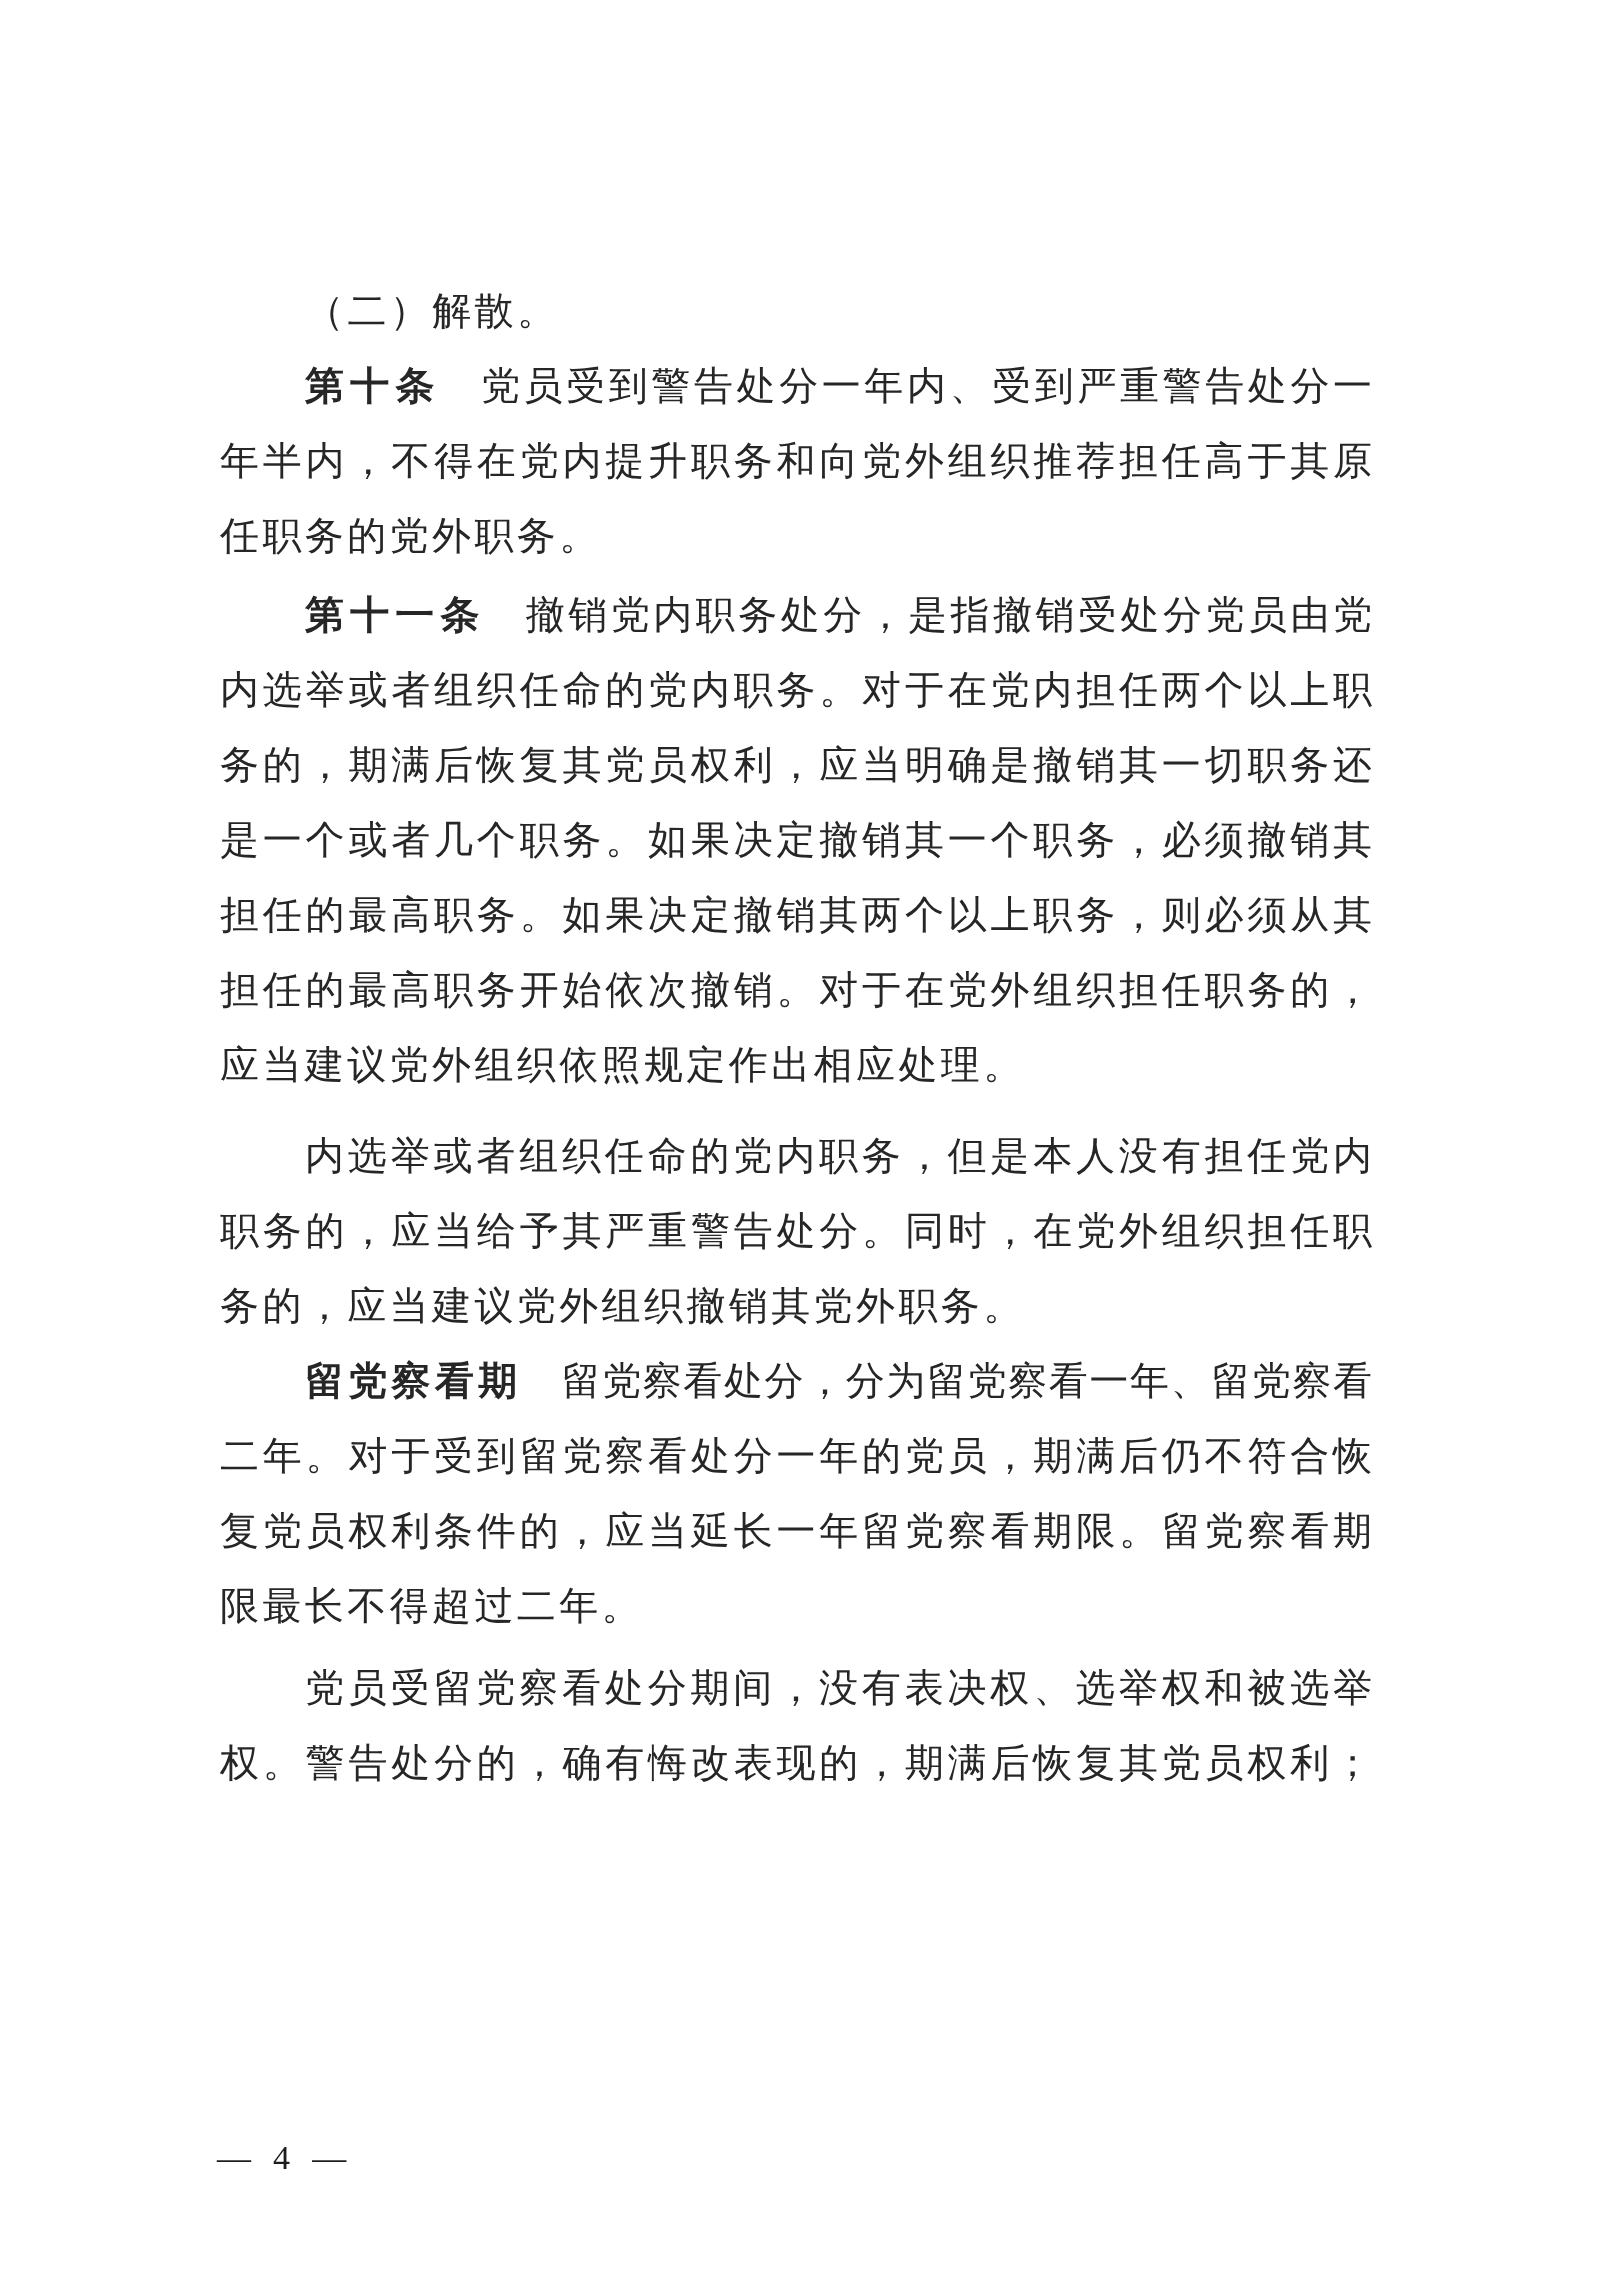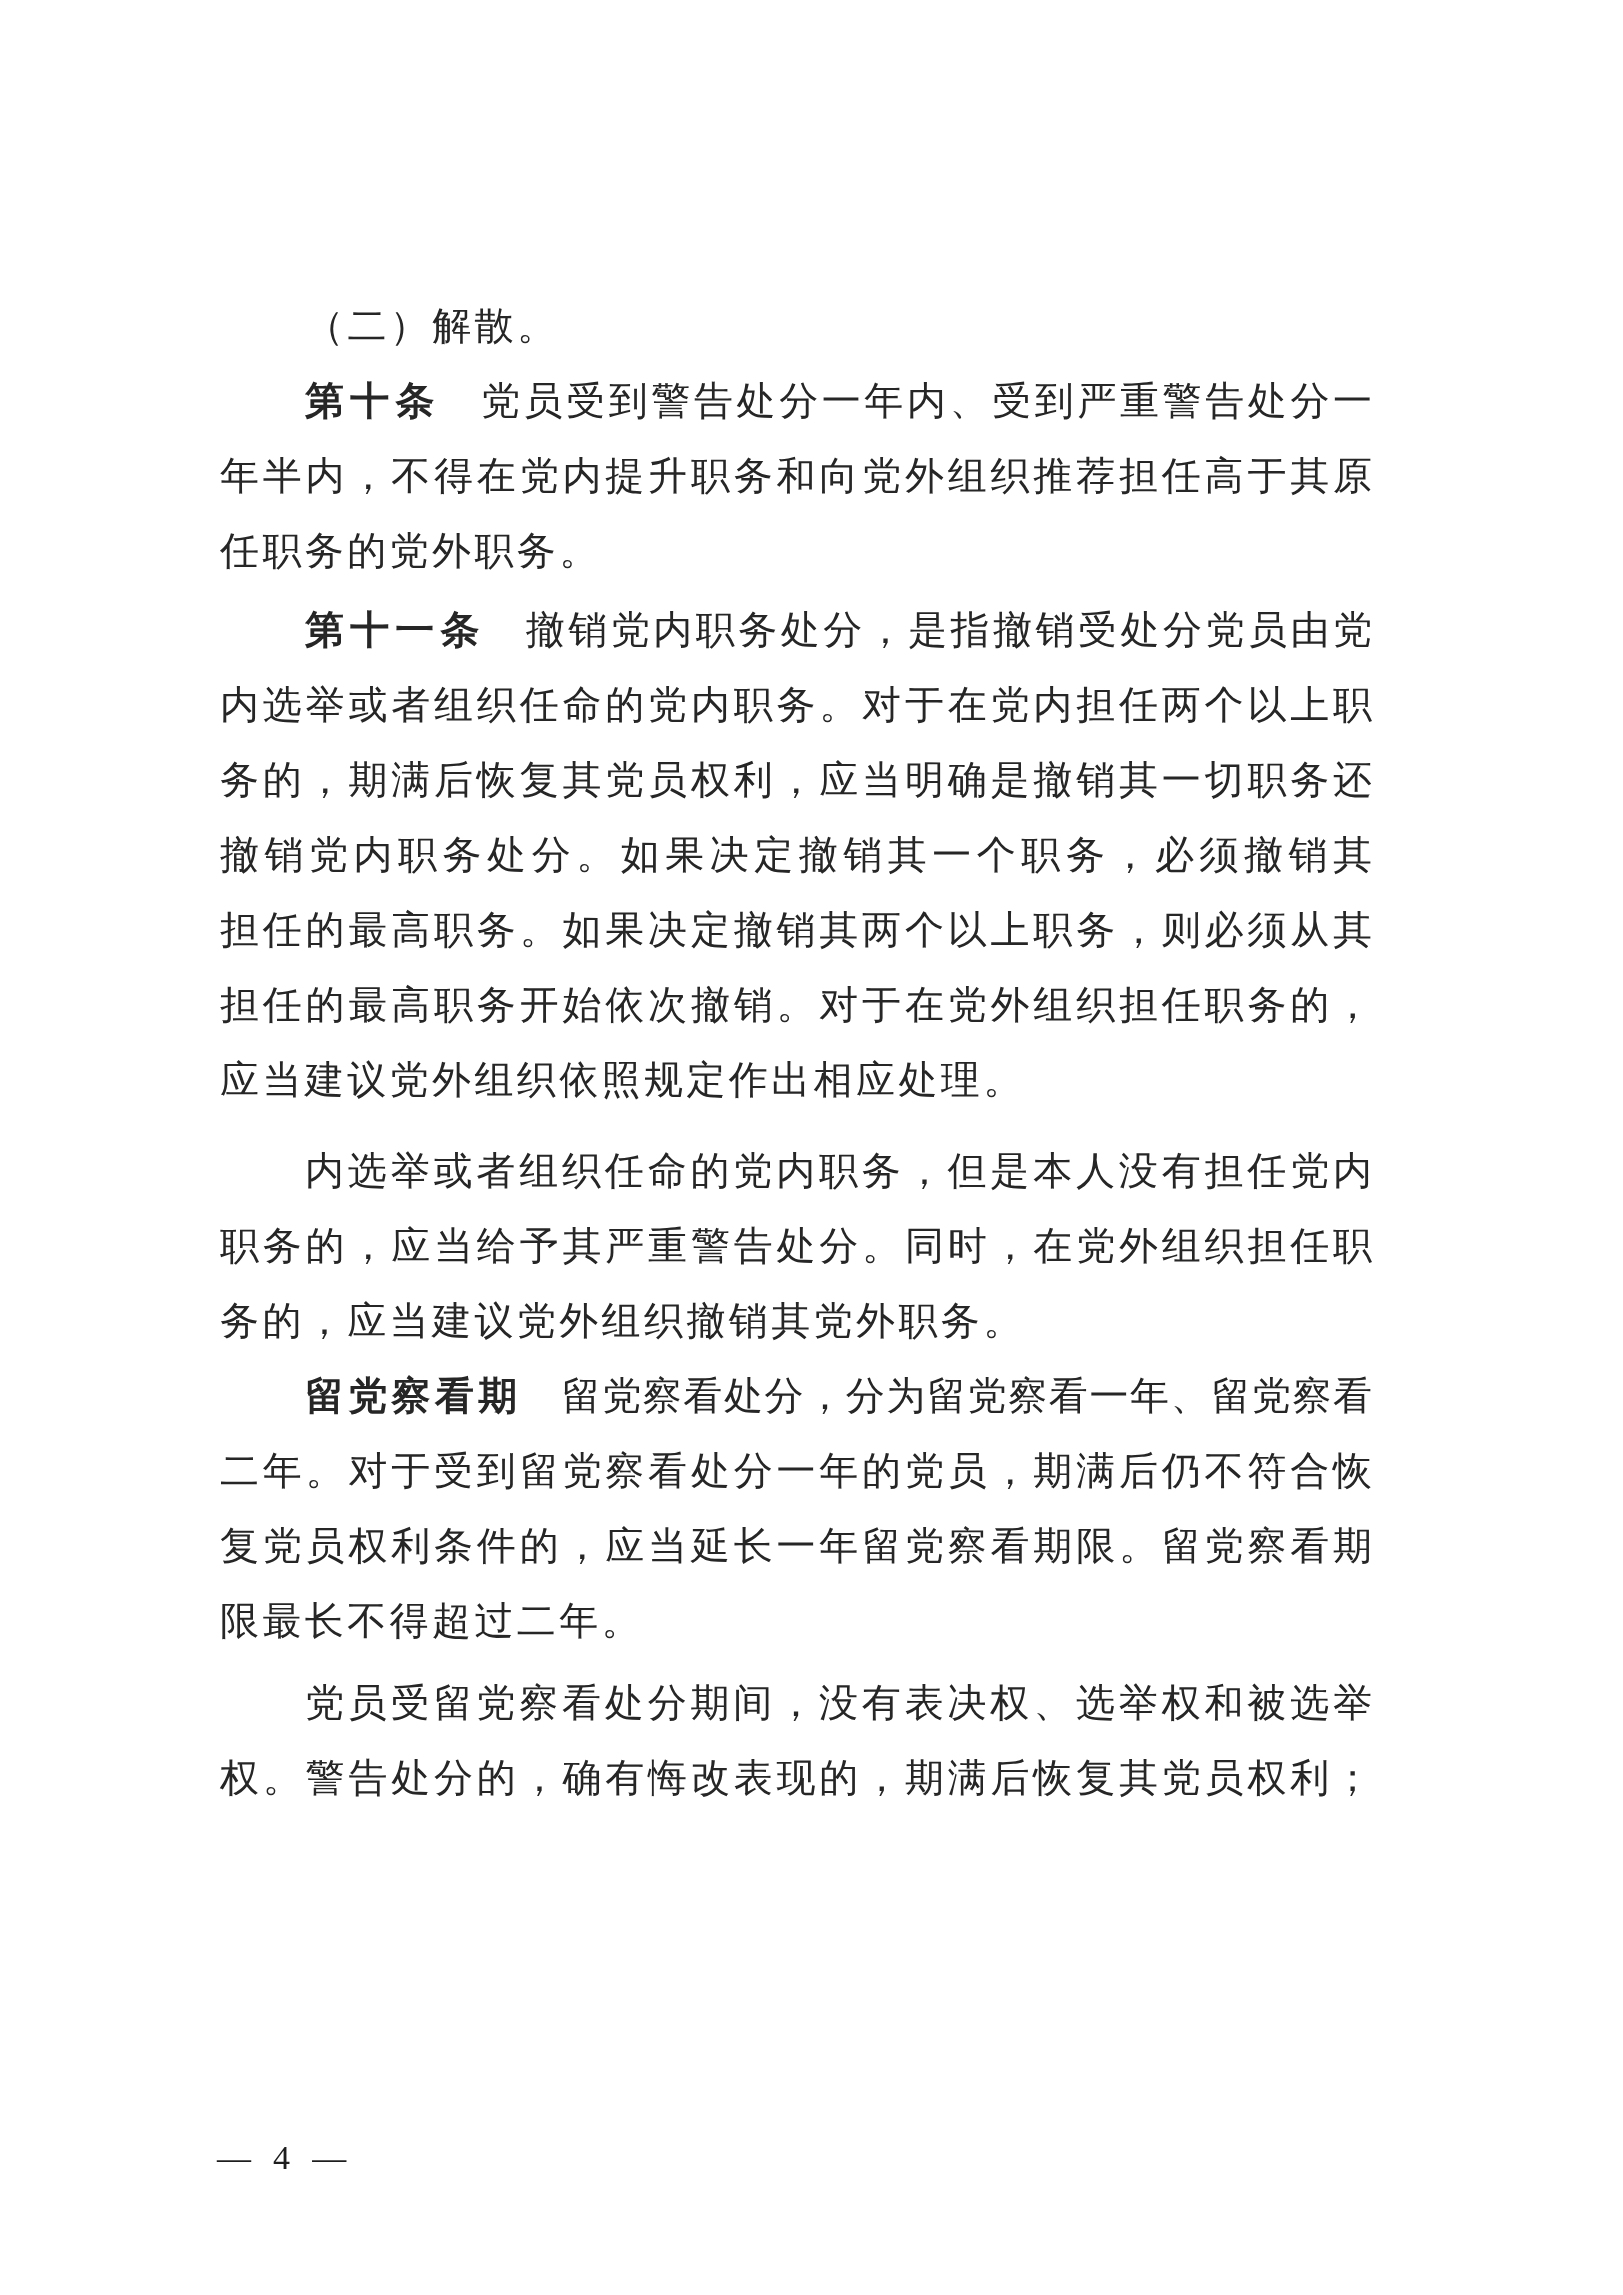--- a/index.html
+++ b/index.html
@@ -12,21 +12,21 @@
     width: 1623px;
     height: 2295px;
     background: #ffffff;
     overflow: hidden;
     font-family: "Liberation Serif", serif;
     color: #262626;
   }
   .content {
     position: absolute;
     left: 220px;
-    top: 288px;
+    top: 273px;
     width: 1152px;
   }
   .para { margin: 0; padding: 0; }
   .mt6  { margin-top: 4.1px; }
   .mt10 { margin-top: 6.8px; }
   .mt24 { margin-top: 16.4px; }
   .ln {
     height: 75px;
     line-height: 75px;
     font-size: 39px;
@@ -74,21 +74,21 @@
     <div class="para">
       <div class="ln jf ind"><span class="lead">第十条</span><span>党员受到警告处分一年内、受到严重警告处分一</span></div>
       <div class="ln jf">年半内，不得在党内提升职务和向党外组织推荐担任高于其原</div>
       <div class="ln">任职务的党外职务。</div>
     </div>
 
     <div class="para mt6">
       <div class="ln jf ind"><span class="lead">第十一条</span><span>撤销党内职务处分，是指撤销受处分党员由党</span></div>
       <div class="ln jf">内选举或者组织任命的党内职务。对于在党内担任两个以上职</div>
       <div class="ln jf">务的，期满后恢复其党员权利，应当明确是撤销其一切职务还</div>
-      <div class="ln jf">撤销党内职务处分。如果决定撤销其一个职务，必须撤销其</div>
+      <div class="ln jf">是一个或者几个职务。如果决定撤销其一个职务，必须撤销其</div>
       <div class="ln jf">担任的最高职务。如果决定撤销其两个以上职务，则必须从其</div>
       <div class="ln jf">担任的最高职务开始依次撤销。对于在党外组织担任职务的，</div>
       <div class="ln">应当建议党外组织依照规定作出相应处理。</div>
     </div>
 
     <div class="para mt24">
       <div class="ln jf ind">内选举或者组织任命的党内职务，但是本人没有担任党内</div>
       <div class="ln jf">职务的，应当给予其严重警告处分。同时，在党外组织担任职</div>
       <div class="ln">务的，应当建议党外组织撤销其党外职务。</div>
     </div>

